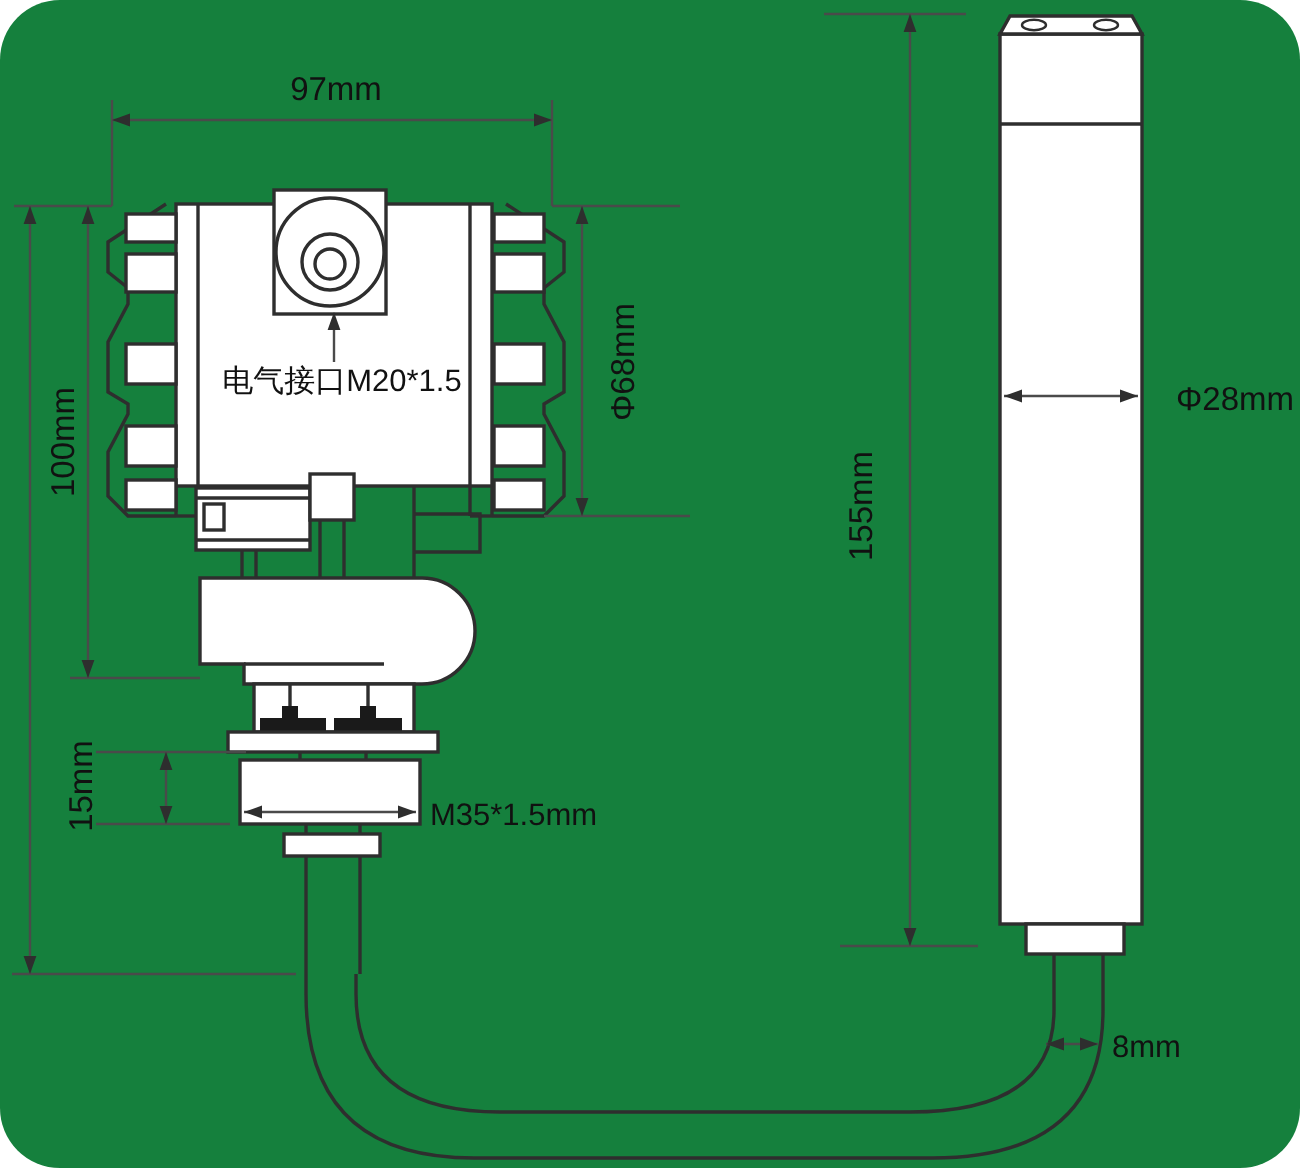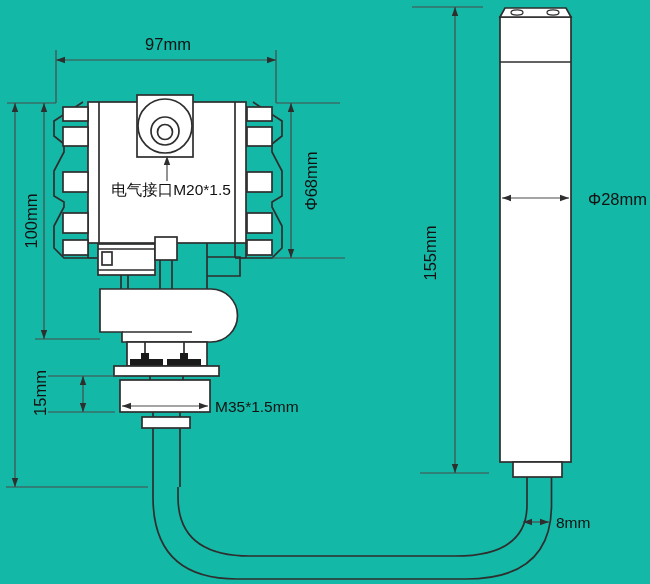--- a/index.html
+++ b/index.html
@@ -4,23 +4,24 @@
 <style>
   html, body {
     margin: 0;
     padding: 0;
     background: #ffffff;
   }
   .stage {
     position: relative;
     width: 650px;
     height: 584px;
-    background: #14b8a6;
+    background: #15803d;
     overflow: hidden;
     font-family: "Liberation Sans", "DejaVu Sans", sans-serif;
+    border-radius: 30px;
   }
   svg text {
     font-family: "Liberation Sans", "DejaVu Sans", sans-serif;
   }
   .dim-label { font-size: 16.5px; }
   .small-label { font-size: 15.5px; }
 </style>
 </head>
 <body>
 

